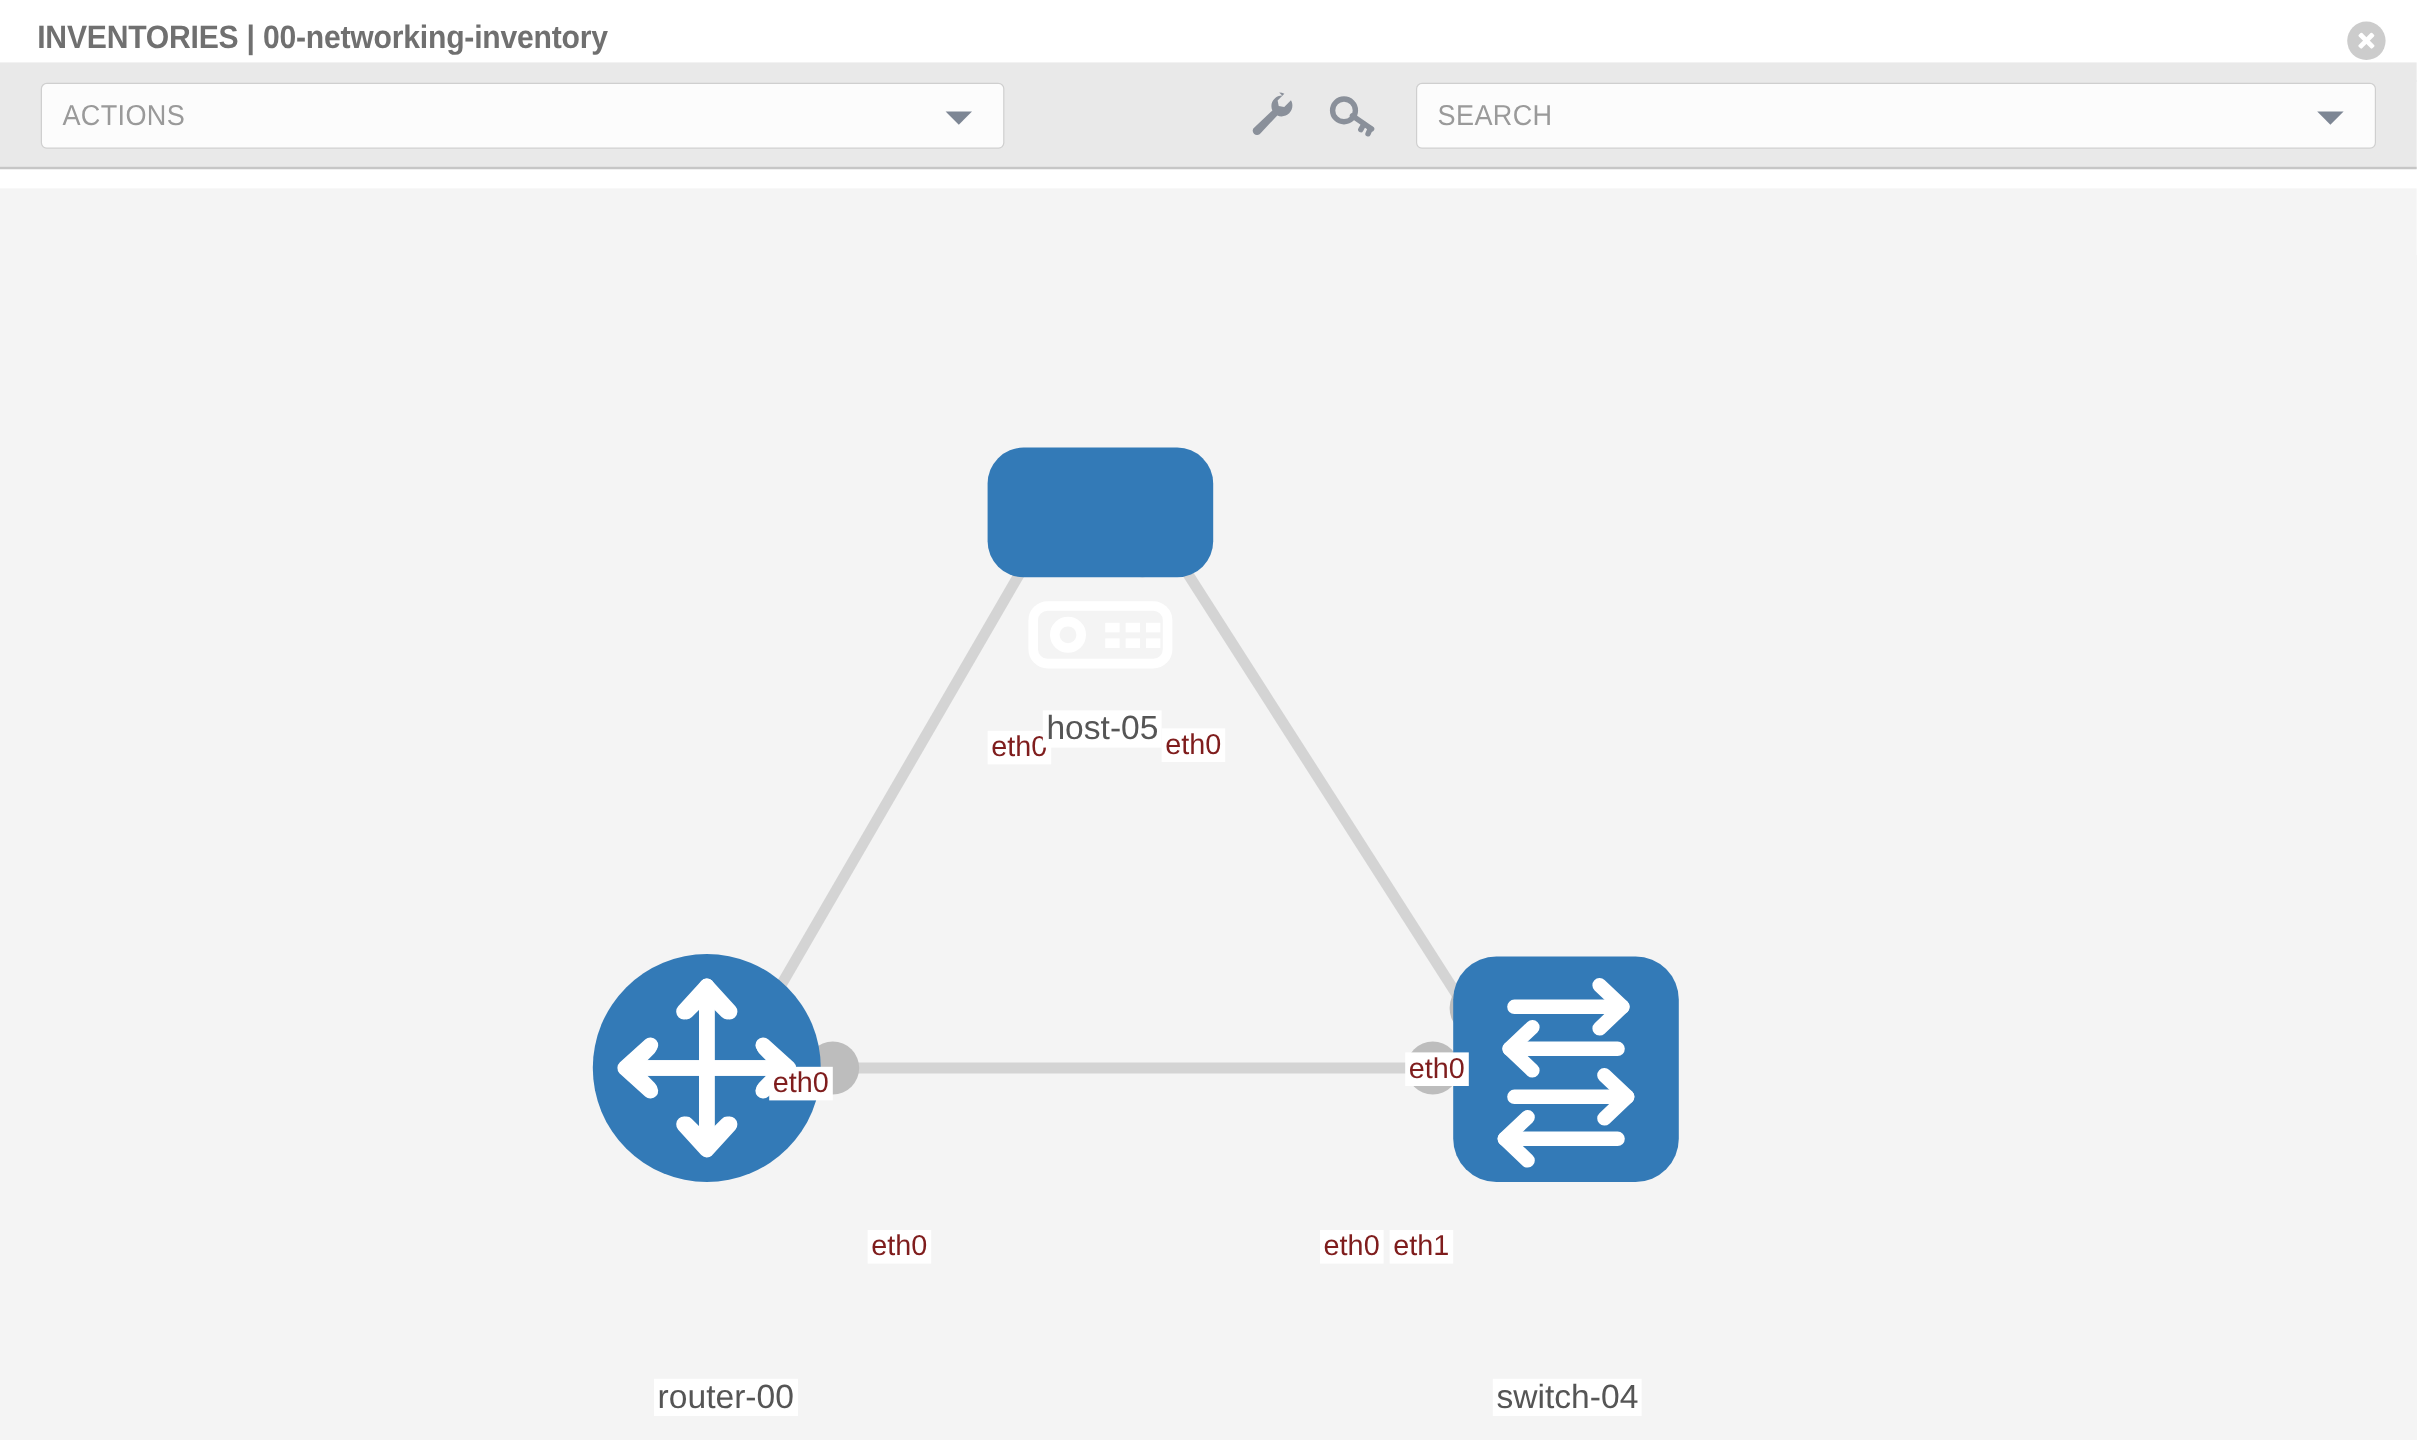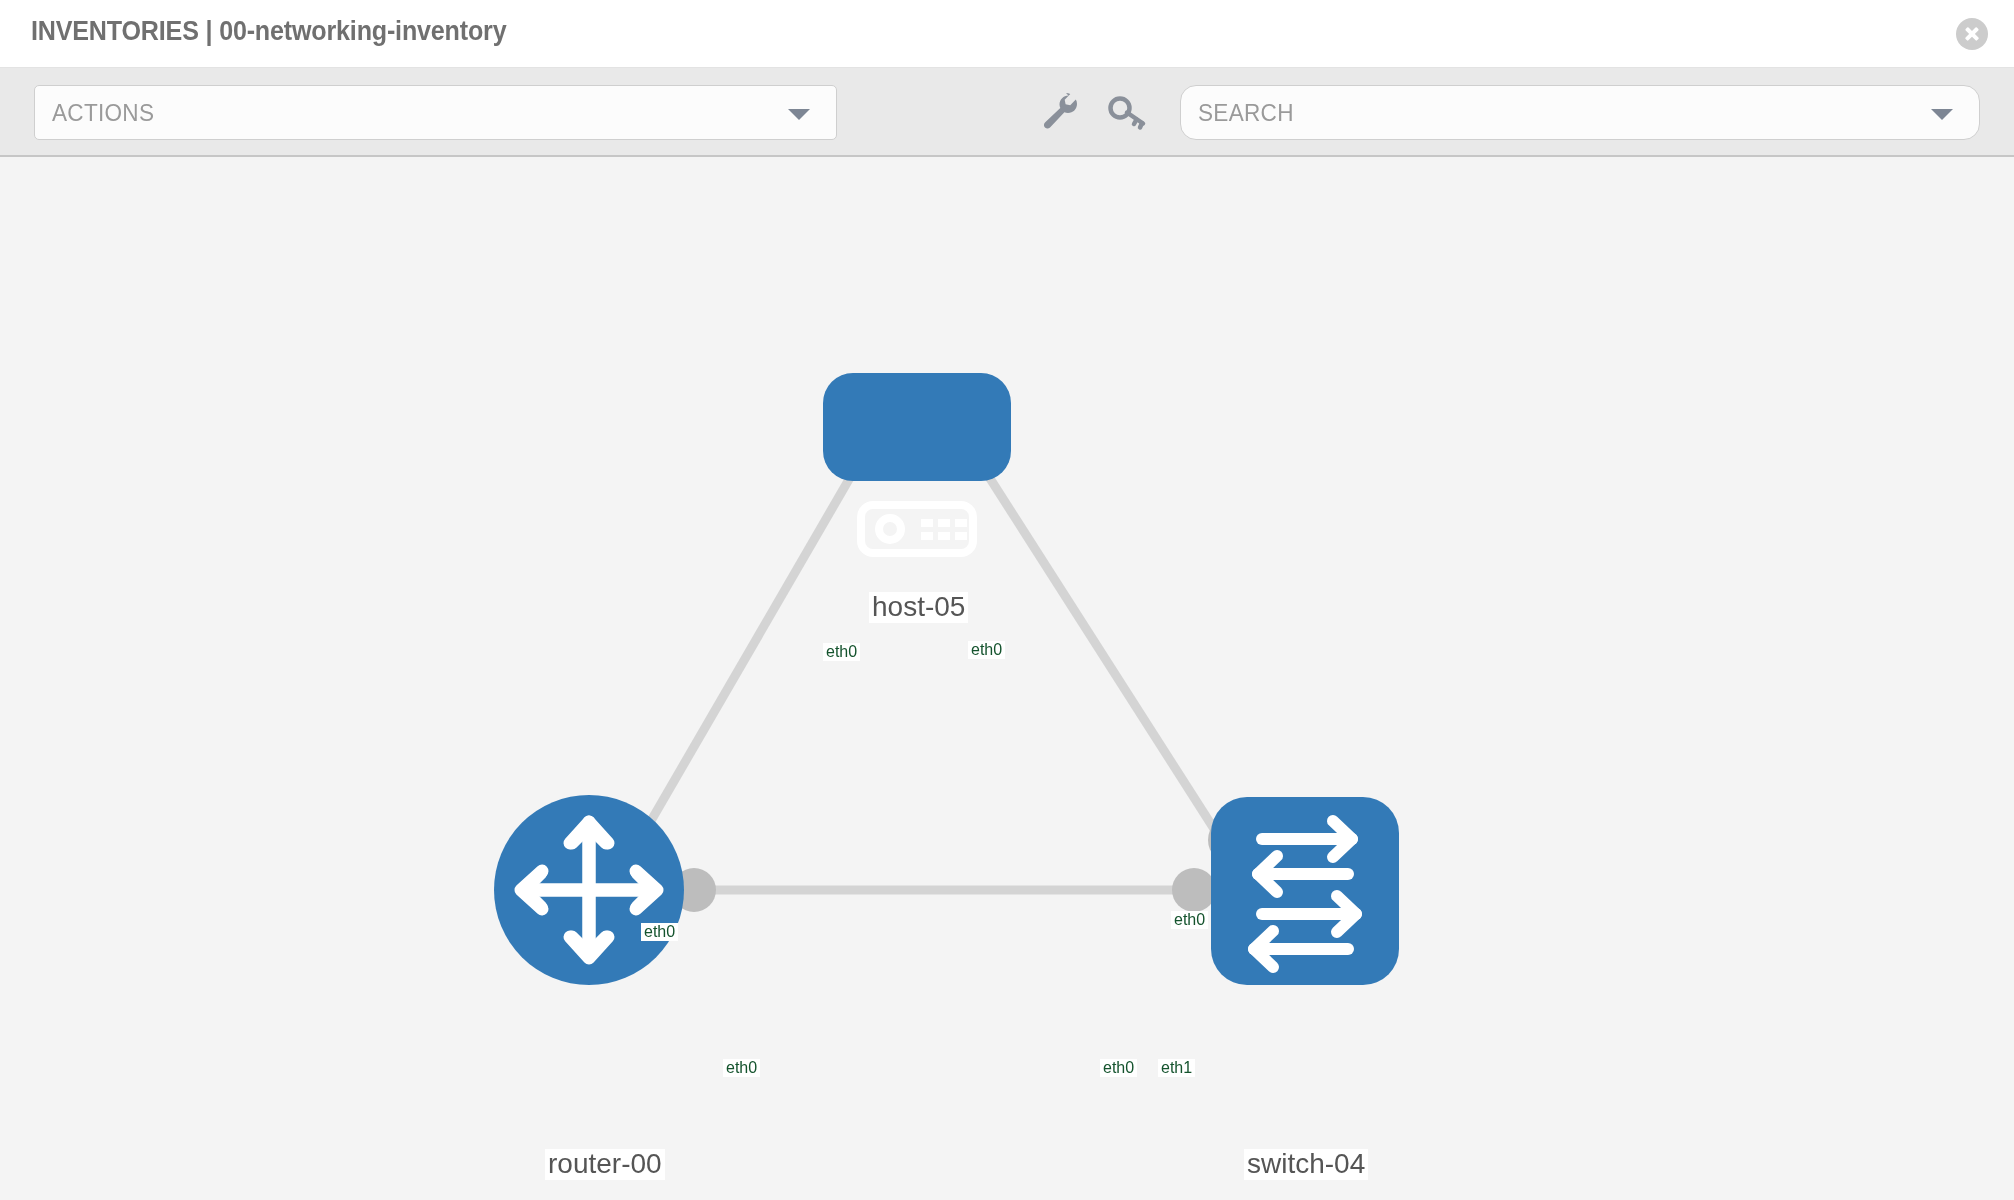--- a/index.html
+++ b/index.html
@@ -62,21 +62,21 @@
     height: 4.2px;
     background: #ffffff;
     border-radius: 1px;
   }
   .close-btn::before { transform: translate(-50%,-50%) rotate(45deg); }
   .close-btn::after  { transform: translate(-50%,-50%) rotate(-45deg); }
 
   
   .toolbar {
     position: absolute;
-    top: 68px; left: 0;
+    top: 52px; left: 0;
     width: 2014px;
     height: 89px;
     background: #e9e9e9;
     border-bottom: 2px solid #c6c6c6;
   }
   .actions-select {
     position: absolute;
     left: 34px;
     top: 17px;
     width: 803px;
@@ -118,21 +118,21 @@
   .icon-key    { left: 1105px; }
 
   .search-box {
     position: absolute;
     left: 1180px;
     top: 17px;
     width: 800px;
     height: 55px;
     background: #fcfcfc;
     border: 1px solid #cfcfcf;
-    border-radius: 16px;
+    border-radius: 5px;
   }
   .search-box .sel-label {
     position: absolute;
     left: 17px;
     top: 13px;
     font-size: 24px;
     color: #9a9a9a;
     letter-spacing: 0.3px;
     transform: scaleX(0.94);
     transform-origin: left center;
@@ -160,26 +160,25 @@
     background: #ffffff;
     color: #555555;
     font-size: 28px;
     padding: 0 3px;
     white-space: nowrap;
     line-height: 1.1;
   }
   .iface-label {
     position: absolute;
     background: #ffffff;
-    color: #14532d;
-    font-size: 16px;
+    color: #7f1d1d;
+    font-size: 24px;
     padding: 0 3px;
     white-space: nowrap;
     line-height: 1.15;
-    margin-top: 34px;
   }
 </style>
 </head>
 <body>
 
 <div id="app">
 
   <div class="header">
     <div class="header-title">INVENTORIES | 00-networking-inventory</div>
     <div class="close-btn"></div>

